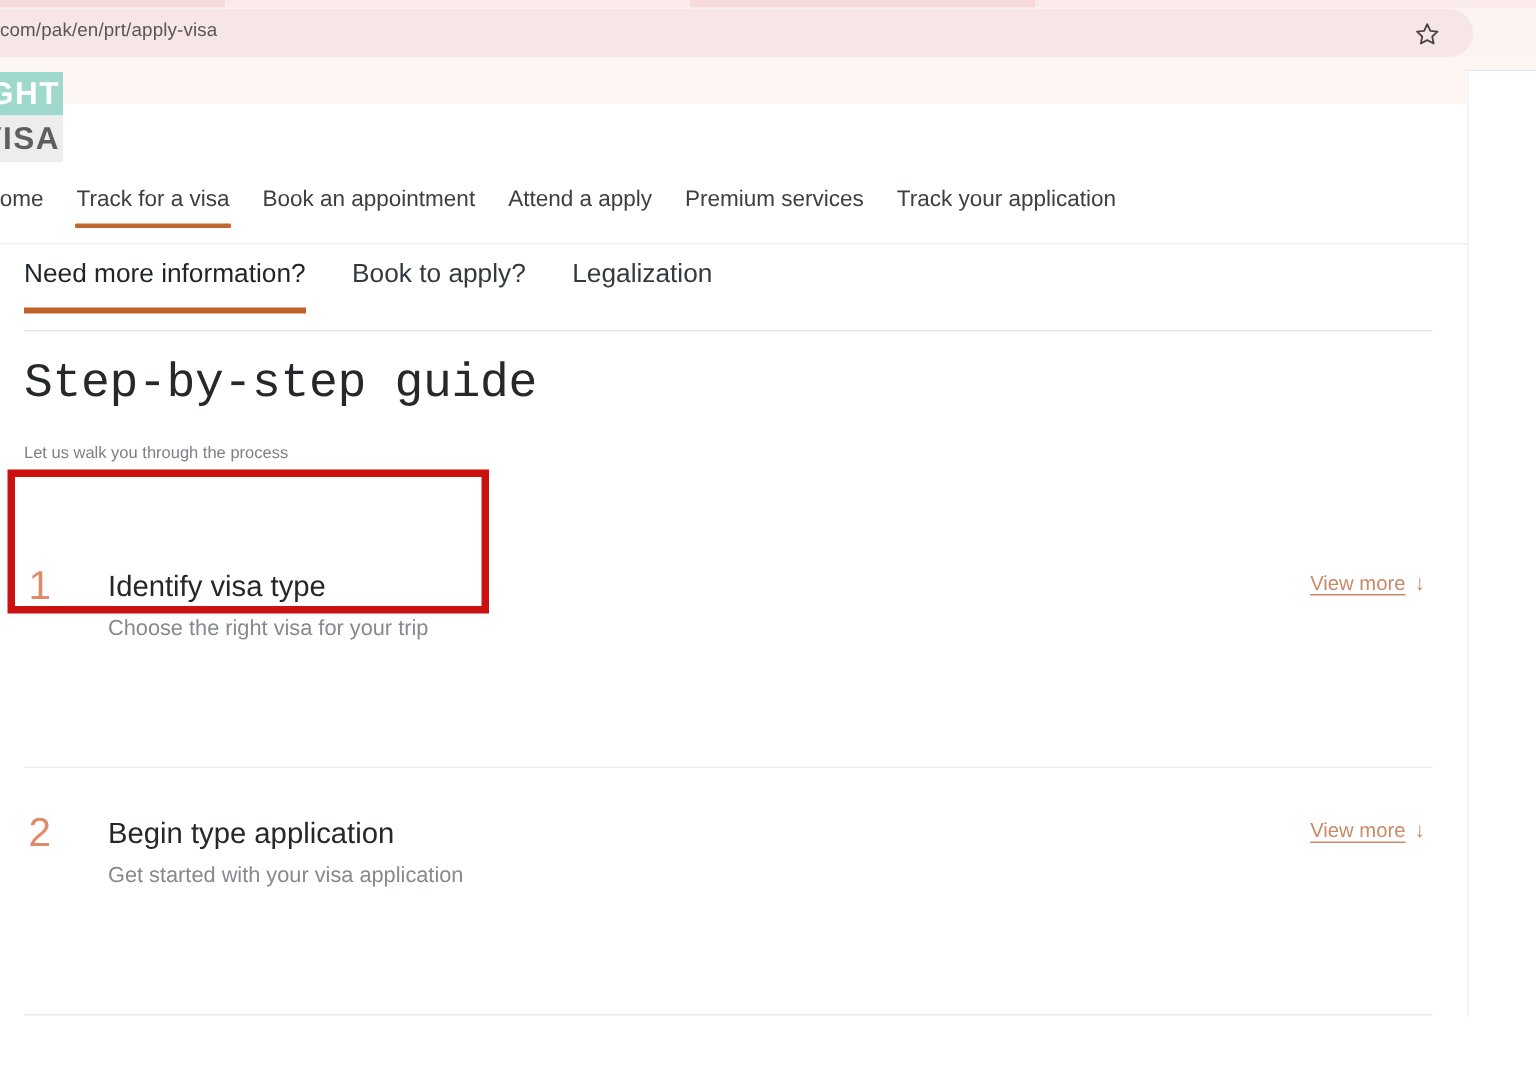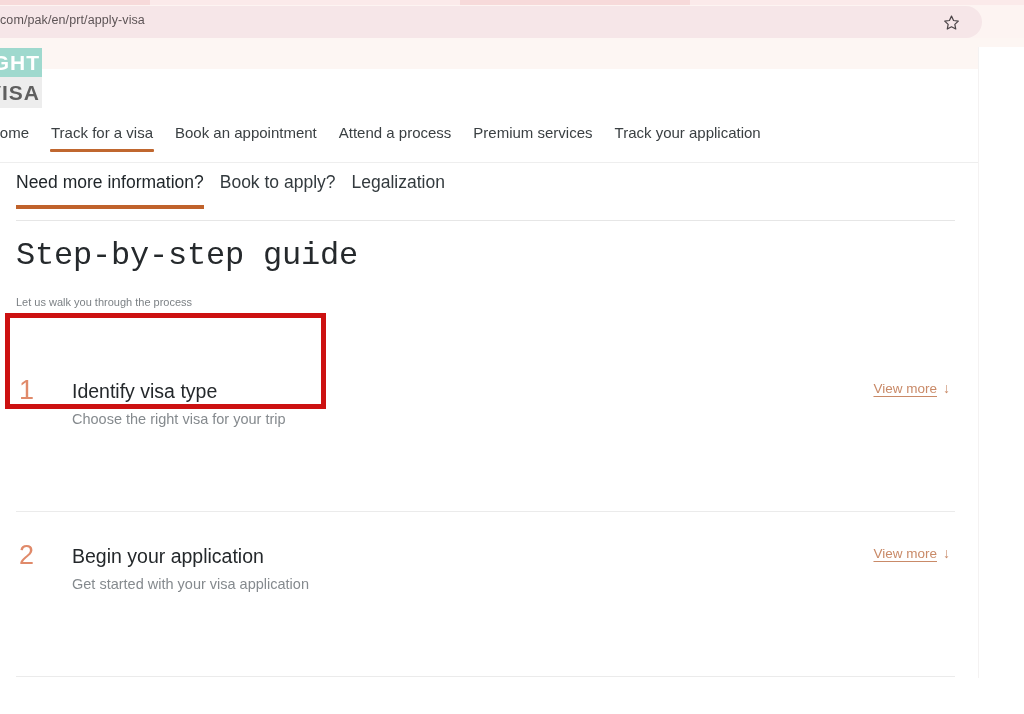--- a/index.html
+++ b/index.html
@@ -207,21 +207,21 @@
   .subtabs {
     position: absolute;
     left: 16px;
     top: 125px;
     width: 939px;
     height: 50px;
   }
   .subtabs-row {
     display: flex;
     align-items: flex-start;
-    gap: 2px;
+    gap: 17px;
   }
   .subtab {
     position: relative;
     padding: 0 0 16px 0;
     margin-right: 14px;
     font-size: 17.5px;
     color: #333a3e;
     white-space: nowrap;
     cursor: pointer;
     font-family: "Liberation Sans", sans-serif;
@@ -390,21 +390,21 @@
         <div class="nav-item">
           <span>Home</span>
         </div>
         <div class="nav-item active">
           <span>Track for a visa</span>
         </div>
         <div class="nav-item">
           <span>Book an appointment</span>
         </div>
         <div class="nav-item">
-          <span>Attend a process</span>
+          <span>Attend a apply</span>
         </div>
         <div class="nav-item">
           <span>Premium services</span>
         </div>
         <div class="nav-item">
           <span>Track your application</span>
         </div>
       </div>
     </nav>
 
@@ -438,21 +438,21 @@
         </div>
         <div class="view-more">
           <span class="vm-label">View more</span><span class="vm-arrow">↓</span>
         </div>
         <div class="step-divider"></div>
       </div>
 
       <div class="step">
         <div class="step-num">2</div>
         <div class="step-body">
-          <div class="step-title">Begin your application</div>
+          <div class="step-title">Begin type application</div>
           <div class="step-desc">Get started with your visa application</div>
         </div>
         <div class="view-more">
           <span class="vm-label">View more</span><span class="vm-arrow">↓</span>
         </div>
         <div class="step-divider"></div>
       </div>
 
       <div class="step">
         <div class="step-num">3</div>

